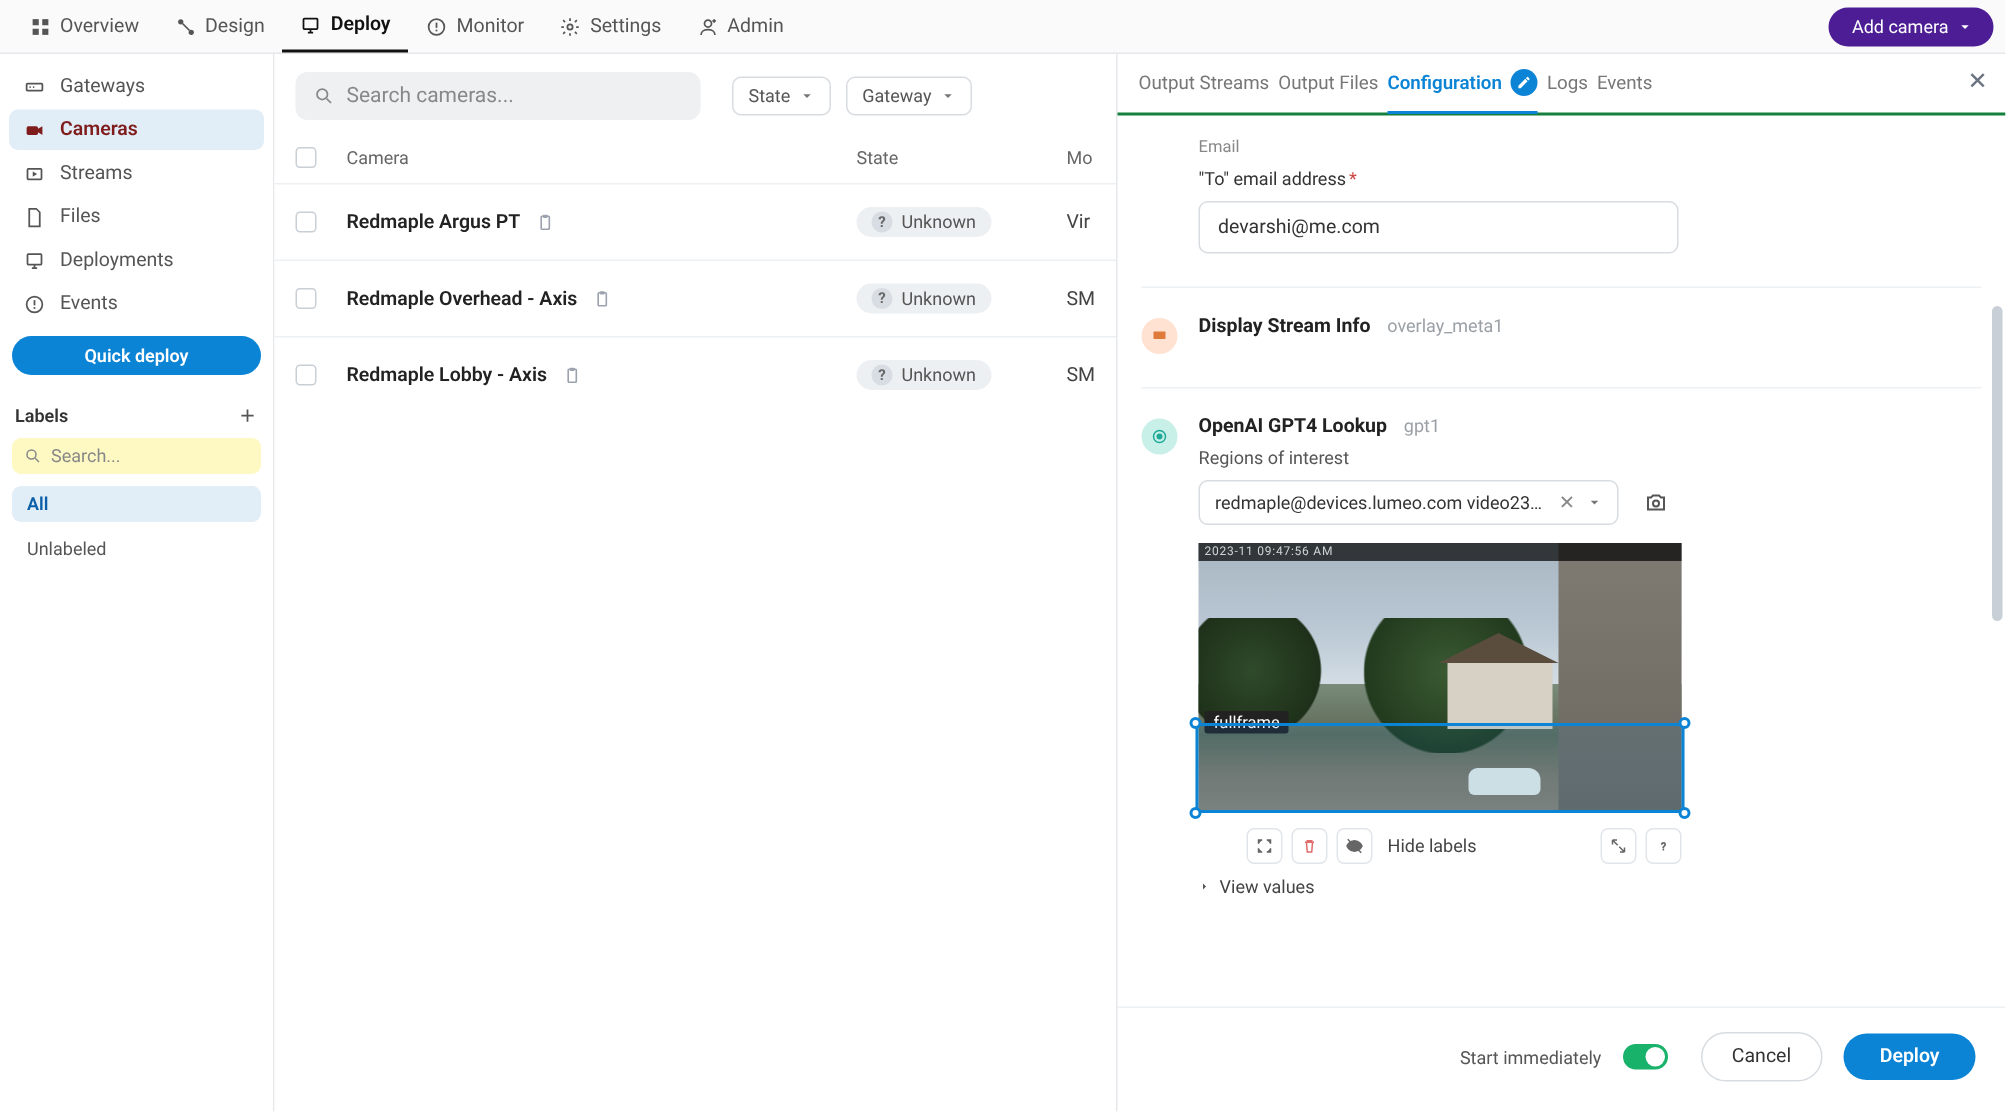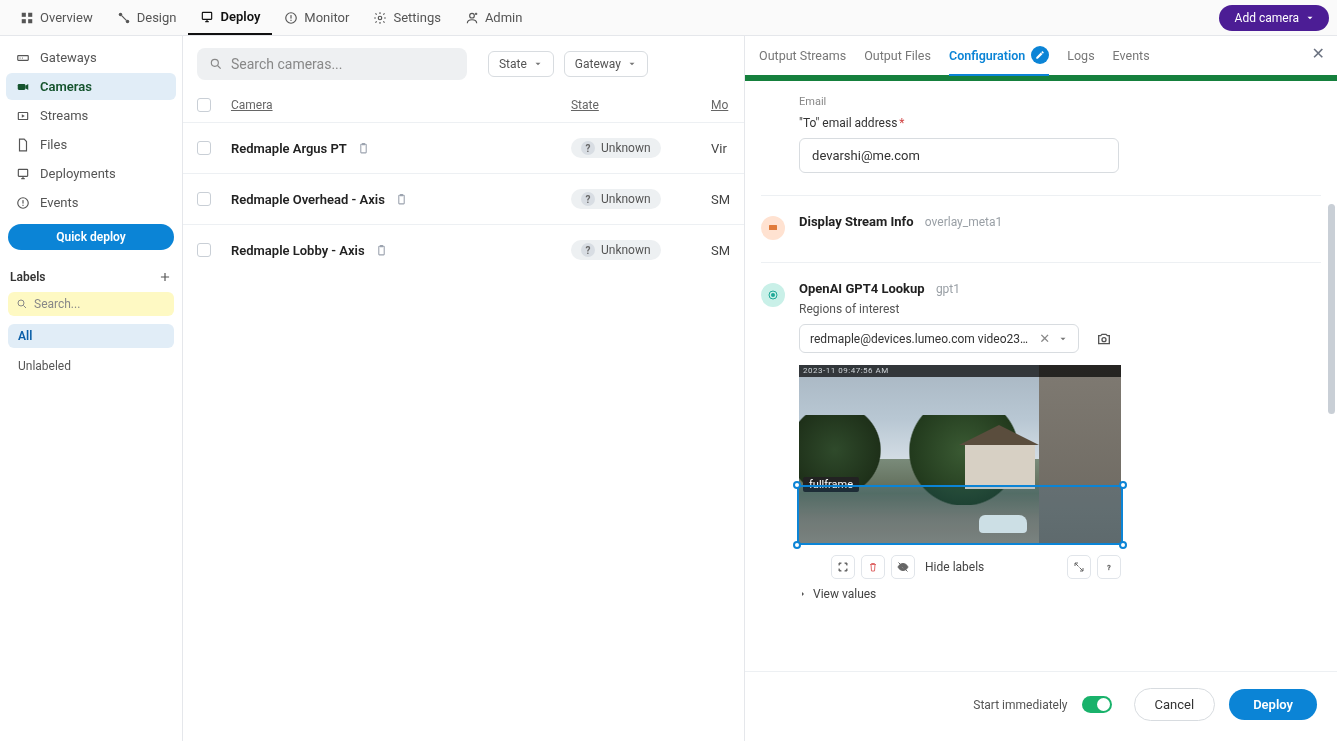--- a/index.html
+++ b/index.html
@@ -13,57 +13,57 @@
   .topnav-item svg { width: 14px; height: 14px; fill: currentColor; }
   .add-camera-btn { background: #4c1d95; color: #fff; border: none; border-radius: 14px; height: 26px; padding: 0 14px 0 16px; font-size: 12px; display: flex; align-items: center; gap: 6px; cursor: pointer; }
   .add-camera-btn svg { width: 10px; height: 10px; fill: #fff; }
 
   
   .main { display: flex; height: calc(741px - 36px); }
 
   
   .sidebar { width: 185px; border-right: 1px solid #e5e7eb; padding: 8px 6px; display: flex; flex-direction: column; gap: 2px; background: #fff; }
   .side-item { display: flex; align-items: center; gap: 10px; padding: 6px 10px; border-radius: 6px; color: #555; cursor: pointer; font-size: 13px; }
-  .side-item.active { background: #e1edf7; color: #14532d; font-weight: 600; }
+  .side-item.active { background: #e1edf7; color: #7f1d1d; font-weight: 600; }
   .side-item svg { width: 14px; height: 14px; fill: currentColor; flex-shrink: 0; }
   .quick-deploy { margin: 6px 2px 14px; background: #0b84d6; color: #fff; border: none; border-radius: 14px; padding: 6px 0; font-weight: 600; font-size: 12px; cursor: pointer; }
   .labels-header { display: flex; justify-content: space-between; align-items: center; padding: 4px 4px 6px; font-size: 12px; font-weight: 600; color: #333; }
   .labels-header svg { width: 14px; height: 14px; stroke: #555; cursor: pointer; }
   .label-search { display: flex; align-items: center; gap: 6px; background: #fef9c3; border-radius: 6px; padding: 5px 8px; margin: 0 2px 6px; color: #888; font-size: 12px; }
   .label-search svg { width: 12px; height: 12px; stroke: #888; fill: none; }
   .label-chip { padding: 5px 10px; border-radius: 6px; font-size: 12px; color: #555; cursor: pointer; }
   .label-chip.all { background: #e1edf7; color: #0b5fa8; font-weight: 600; margin: 0 2px 0; }
   .label-chip.unlabeled { margin: 4px 2px 0; }
 
   
   .center { flex: 1; position: relative; background: #fff; }
   .center-toolbar { display: flex; align-items: center; gap: 10px; padding: 12px 14px; }
   .search-cameras { display: flex; align-items: center; gap: 8px; background: #eef0f2; border-radius: 8px; padding: 8px 12px; flex: 0 0 270px; color: #888; font-size: 14px; }
   .search-cameras svg { width: 14px; height: 14px; stroke: #888; fill: none; }
   .vr { width: 1px; height: 22px; background: transparent; }
   .pill-select { display: flex; align-items: center; gap: 6px; border: 1px solid #d8dce0; border-radius: 6px; padding: 5px 10px; background: #fff; color: #555; font-size: 12px; cursor: pointer; }
   .pill-select svg { width: 10px; height: 10px; fill: #777; }
 
-  .table-header { display: flex; align-items: center; padding: 6px 14px 10px; color: #666; font-size: 12px; text-decoration: underline; }
+  .table-header { display: flex; align-items: center; padding: 6px 14px 10px; color: #666; font-size: 12px; }
   .col-chk { width: 34px; display: flex; align-items: center; }
   .col-camera { width: 340px; }
   .col-state { width: 140px; }
   .col-model { flex: 1; }
   .chk { width: 14px; height: 14px; border: 1.5px solid #c9cfd6; border-radius: 3px; display: inline-block; cursor: pointer; }
 
   .row { display: flex; align-items: center; padding: 15px 14px; border-top: 1px solid #edf0f3; justify-content: center; }
   .row .camera-name { font-weight: 600; color: #222; font-size: 13px; display: flex; align-items: center; gap: 10px; }
   .row .camera-name svg { width: 13px; height: 13px; fill: #9ca3af; }
   .state-badge { display: inline-flex; align-items: center; gap: 6px; background: #edf0f2; border-radius: 12px; padding: 3px 10px; font-size: 12px; color: #555; }
   .state-badge .qm { display: inline-flex; width: 14px; height: 14px; border-radius: 50%; background: #d8dde3; color: #666; align-items: center; justify-content: center; font-size: 10px; font-weight: 700; }
   .model-text { color: #444; font-size: 13px; }
 
   
   .panel { width: 600px; border-left: 1px solid #e5e7eb; display: flex; flex-direction: column; position: relative; background: #fff; }
-  .panel-tabs { display: flex; align-items: center; gap: 18px; padding: 10px 14px 0; border-bottom: 6px solid #15803d; font-size: 12.5px; position: relative; }
+  .panel-tabs { display: flex; align-items: center; gap: 6px; padding: 10px 14px 0; border-bottom: 2px solid #15803d; font-size: 12.5px; position: relative; }
   .panel-tab { padding-bottom: 10px; color: #777; cursor: pointer; display: flex; align-items: center; gap: 6px; }
   .panel-tab.active { color: #0b84d6; font-weight: 600; border-bottom: 2px solid #0b84d6; margin-bottom: -1px; }
   .edit-badge { width: 18px; height: 18px; border-radius: 50%; background: #0b84d6; display: inline-flex; align-items: center; justify-content: center; }
   .edit-badge svg { width: 10px; height: 10px; fill: #fff; }
   .panel-close { position: absolute; right: 12px; top: 10px; cursor: pointer; color: #6b7280; font-size: 16px; line-height: 1; }
 
   .panel-body { flex: 1; overflow: auto; padding: 14px 16px 18px 16px; }
   .section-email { padding-left: 38px; }
   .mini-label { font-size: 11px; color: #888; }
   .field-label { font-size: 12px; color: #333; margin-top: 8px; }

